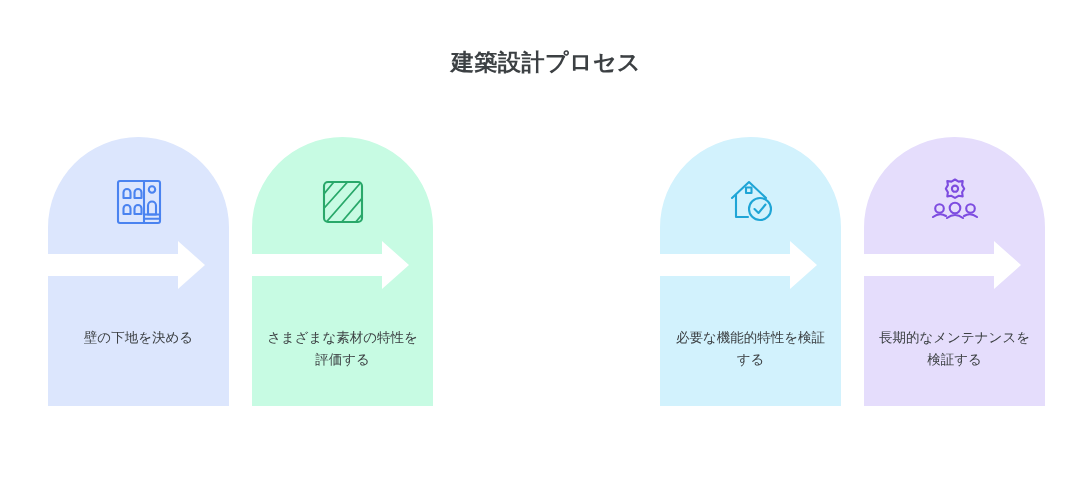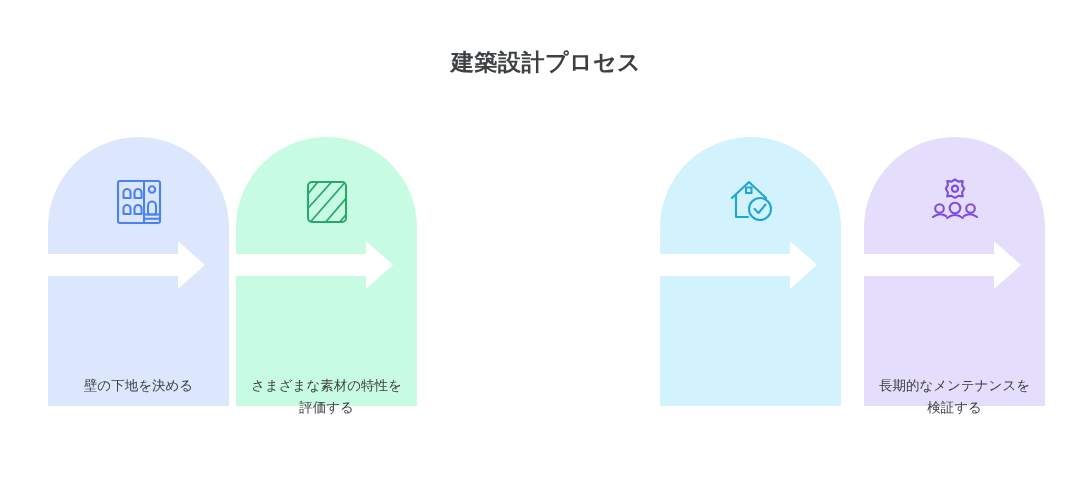--- a/index.html
+++ b/index.html
@@ -61,21 +61,20 @@
   }
   .step-label {
     position: absolute;
     left: 10px;
     width: 161px;
     top: 190px;
     text-align: center;
     font-size: 13.5px;
     line-height: 22px;
     color: #3c4043;
-    margin-top: 48px;
   }
 </style>
 </head>
 <body style="background: rgb(255, 255, 255);">
 
 <div id="infographic">
 
   <div class="title">建築設計プロセス</div>
 
   <div class="steps">
@@ -95,21 +94,21 @@
           <path d="M24.5,41 v-5.5 a3.5,3.5 0 0 1 7,0 V41 Z"></path>
           <circle cx="42" cy="16.5" r="3.2"></circle>
           <path d="M38,41.5 v-9 a4,4 0 0 1 8,0 v9 Z"></path>
           <line x1="34" y1="41.5" x2="50" y2="41.5"></line>
           <line x1="34" y1="45.8" x2="50" y2="45.8"></line>
         </svg>
       </div>
       <div class="step-label">壁の下地を決める</div>
     </div>
 
-    <div class="step" style="left:188px;">
+    <div class="step" style="left:204px;">
       <svg class="step-svg" width="181" height="269" viewBox="0 0 181 269">
         <path d="M0,269 L0,90.5 A90.5,90.5 0 0 1 181,90.5 L181,269 Z
                  M0,117 L130,117 L130,104 L157,128 L130,152 L130,139 L0,139 Z" fill="#c7fbe3" fill-rule="evenodd"></path>
       </svg>
       <div class="step-icon">
         <svg width="58" height="58" viewBox="0 0 58 58" fill="none" stroke="#29a86a" stroke-width="2.1" stroke-linecap="round" stroke-linejoin="round">
           <defs>
             <clipPath id="swClip">
               <rect x="10" y="9" width="38" height="40" rx="4"></rect>
             </clipPath>
@@ -136,20 +135,21 @@
       </svg>
       <div class="step-icon">
         <svg width="58" height="58" viewBox="0 0 58 58" fill="none" stroke="#1fa5d6" stroke-width="2.1" stroke-linecap="round" stroke-linejoin="round">
           <path d="M10,25 L27,9 L44,25"></path>
           <path d="M14,22 V44 H26"></path>
           <rect x="24" y="14.5" width="5.5" height="5.5"></rect>
           <circle cx="38" cy="36" r="11"></circle>
           <path d="M32.5,36 L36.5,40 L43.5,31.5"></path>
         </svg>
       </div>
+      <div class="step-label">必要な機能的特性を検証する</div>
     </div>
 
     <div class="step" style="left:816px;text-decoration:underline;">
       <svg class="step-svg" width="181" height="269" viewBox="0 0 181 269">
         <path d="M0,269 L0,90.5 A90.5,90.5 0 0 1 181,90.5 L181,269 Z
                  M0,117 L130,117 L130,104 L157,128 L130,152 L130,139 L0,139 Z" fill="#e5ddfc" fill-rule="evenodd"></path>
       </svg>
       <div class="step-icon">
         <svg width="58" height="58" viewBox="0 0 58 58" fill="none" stroke="#7d4ce0" stroke-width="2.1" stroke-linecap="round" stroke-linejoin="round">
           <path d="M29,6.5 l3.6,2.1 4.1,-0.6 -0.6,4.1 2.1,3.6 -2.1,3.6 0.6,4.1 -4.1,-0.6 -3.6,2.1 -3.6,-2.1 -4.1,0.6 0.6,-4.1 -2.1,-3.6 2.1,-3.6 -0.6,-4.1 4.1,0.6 Z"></path>

